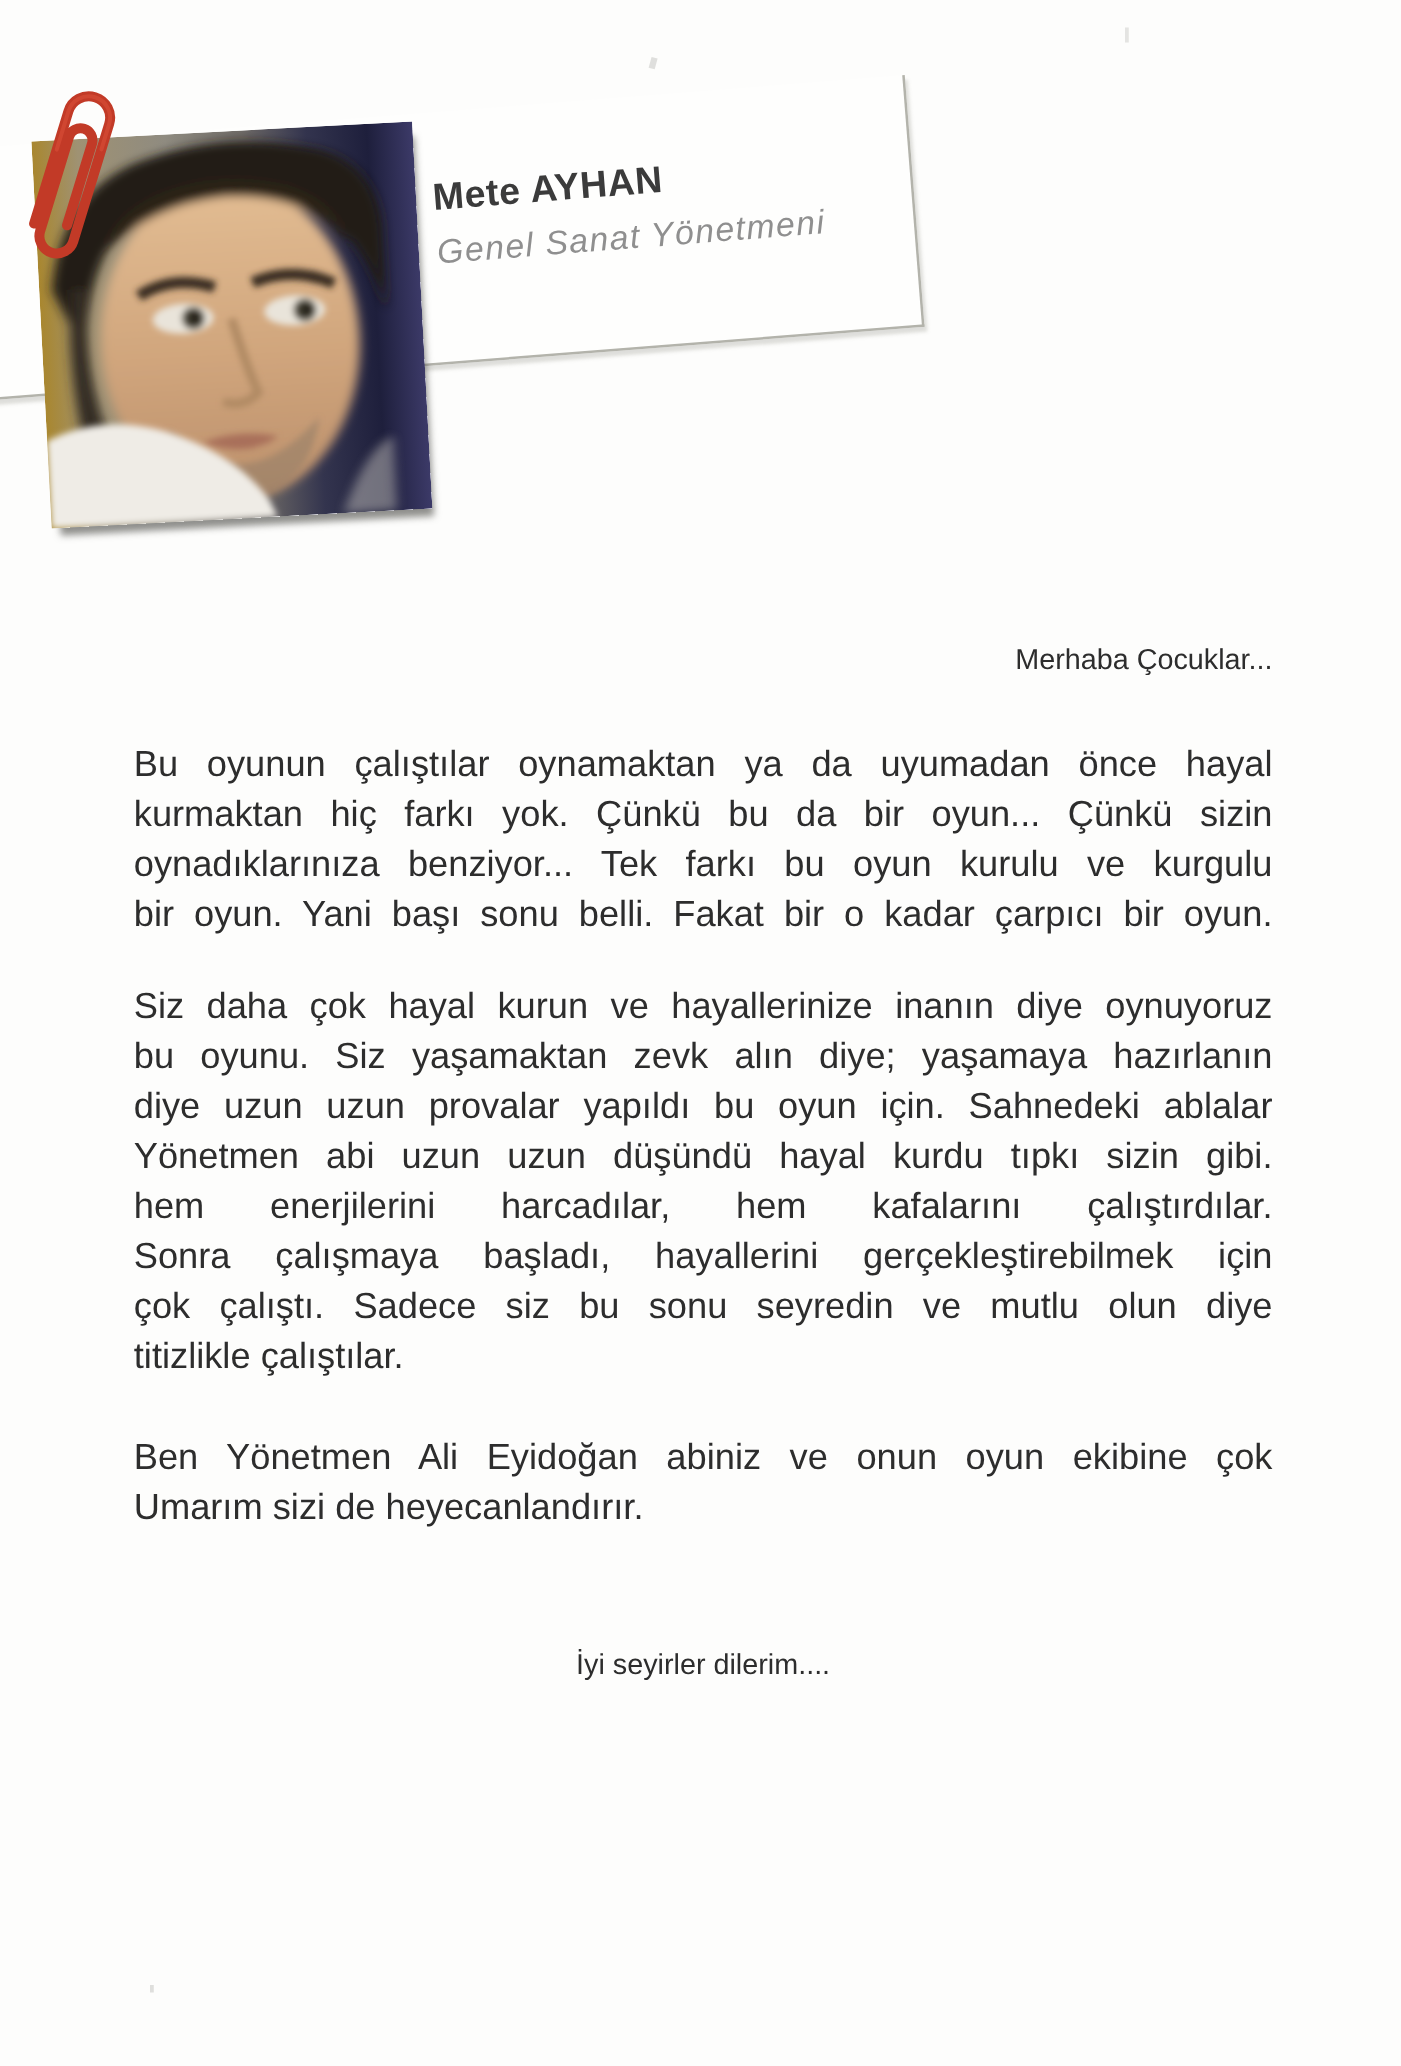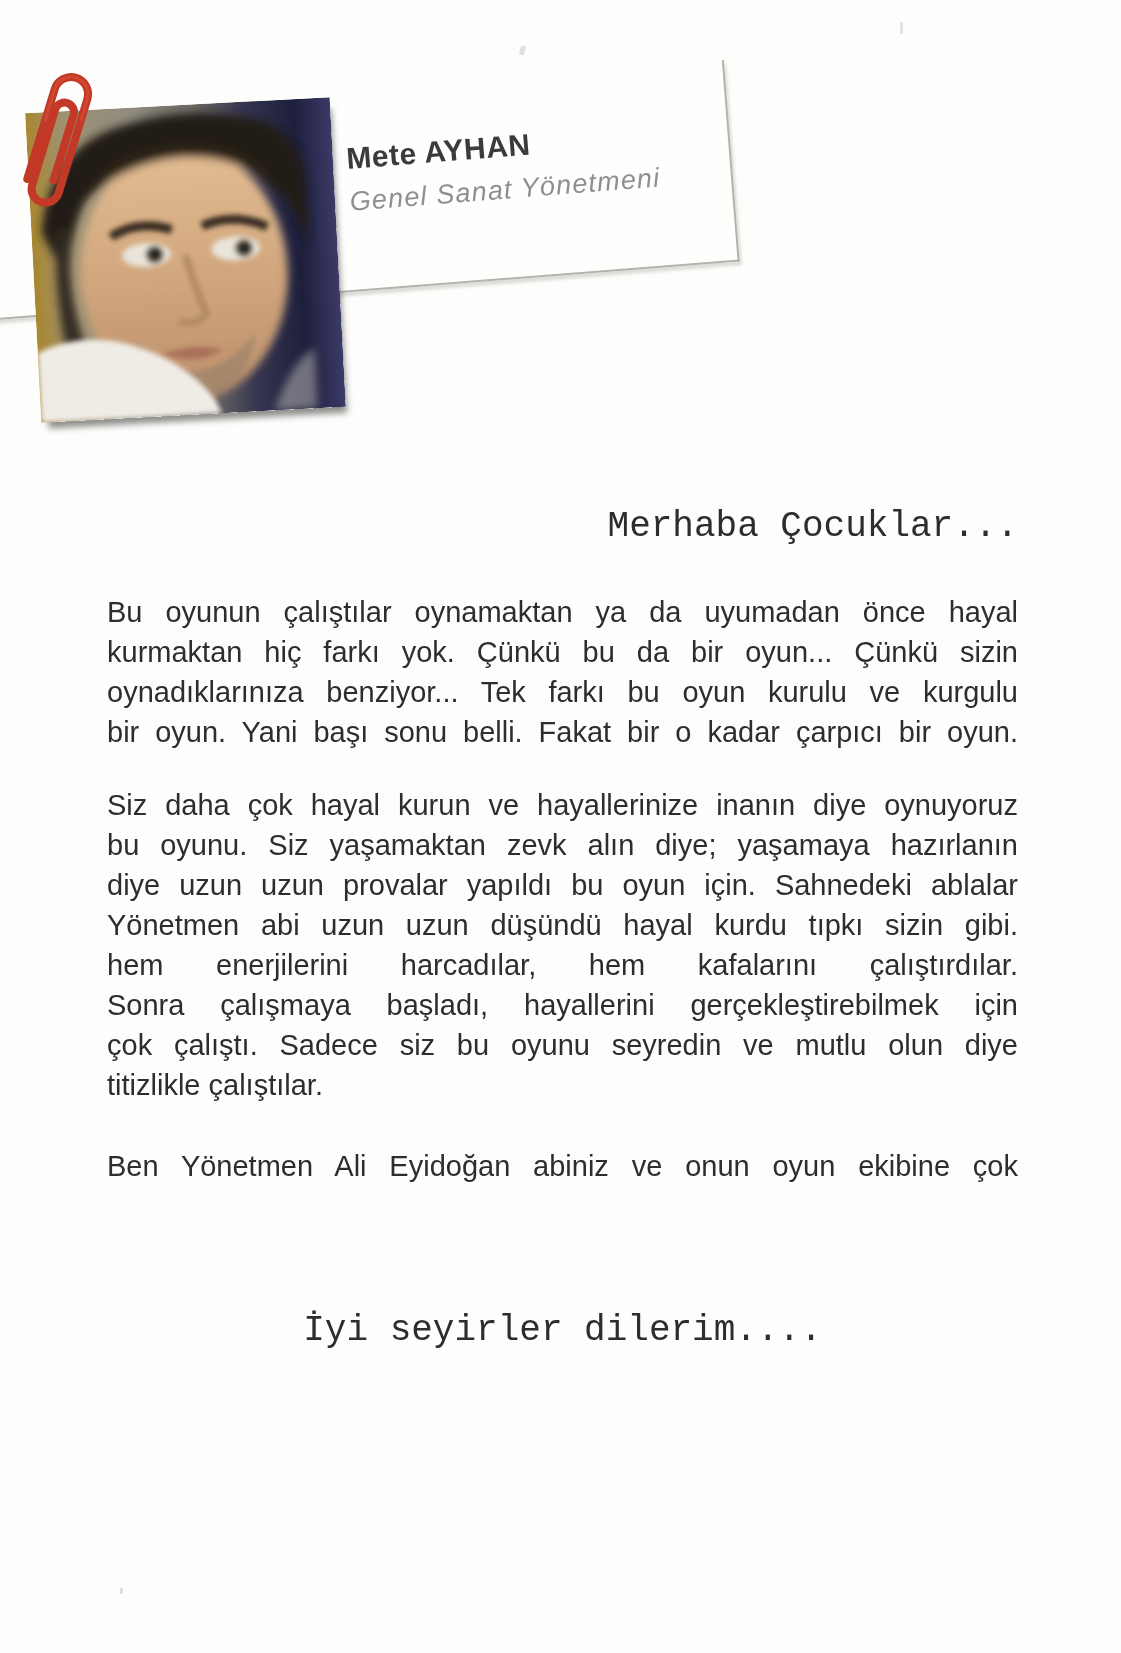--- a/index.html
+++ b/index.html
@@ -20,21 +20,21 @@
   .photo{position:absolute;left:33px;top:105px;width:305px;height:310px;
         transform:rotate(-3deg);z-index:2;
         box-shadow:4px 9px 6px -3px rgba(70,70,65,0.6);}
   .photo svg{display:block;width:100%;height:100%;}
 
   
   .clip{position:absolute;left:18px;top:60px;width:78px;height:160px;
         transform:rotate(17deg);transform-origin:center;z-index:3;}
 
   
-  .textblock{position:absolute;left:107px;width:911px;font-size:36px;line-height:40px;font-family:Liberation Mono, monospace;}
+  .textblock{position:absolute;left:107px;width:911px;font-size:23px;line-height:40px;}
   .greeting{top:507px;text-align:right;}
   .closing{top:1311px;text-align:center;}
   .para{position:absolute;left:107px;width:911px;font-size:29px;line-height:40px;}
   .line{height:40px;white-space:nowrap;}
   .line.j{white-space:normal;text-align:justify;text-align-last:justify;}
 
   
   .speck{position:absolute;background:#9a9a95;z-index:0;}
   .s1{left:520px;top:46px;width:5px;height:9px;opacity:.3;transform:rotate(15deg);}
   .s2{left:900px;top:22px;width:3px;height:12px;opacity:.25;}
@@ -118,22 +118,23 @@
       <div class="line j">oynadıklarınıza benziyor... Tek farkı bu oyun kurulu ve kurgulu</div>
       <div class="line j">bir oyun. Yani başı sonu belli. Fakat bir o kadar çarpıcı bir oyun.</div>
     </div>
   <div class="para" style="top:785px">
       <div class="line j">Siz daha çok hayal kurun ve hayallerinize inanın diye oynuyoruz</div>
       <div class="line j">bu oyunu. Siz yaşamaktan zevk alın diye; yaşamaya hazırlanın</div>
       <div class="line j">diye uzun uzun provalar yapıldı bu oyun için. Sahnedeki ablalar</div>
       <div class="line j">Yönetmen abi uzun uzun düşündü hayal kurdu tıpkı sizin gibi.</div>
       <div class="line j">hem enerjilerini harcadılar, hem kafalarını çalıştırdılar.</div>
       <div class="line j">Sonra çalışmaya başladı, hayallerini gerçekleştirebilmek için</div>
-      <div class="line j">çok çalıştı. Sadece siz bu oyunu seyredin ve mutlu olun diye</div>
+      <div class="line j">çok çalıştı. Sadece siz bu sonu seyredin ve mutlu olun diye</div>
       <div class="line">titizlikle çalıştılar.</div>
     </div>
   <div class="para" style="top:1146px">
       <div class="line j">Ben Yönetmen Ali Eyidoğan abiniz ve onun oyun ekibine çok</div>
+      <div class="line">Umarım sizi de heyecanlandırır.</div>
     </div>
 
   <div class="textblock closing">İyi seyirler dilerim....</div>
 
 </div>
 
 </body></html>

